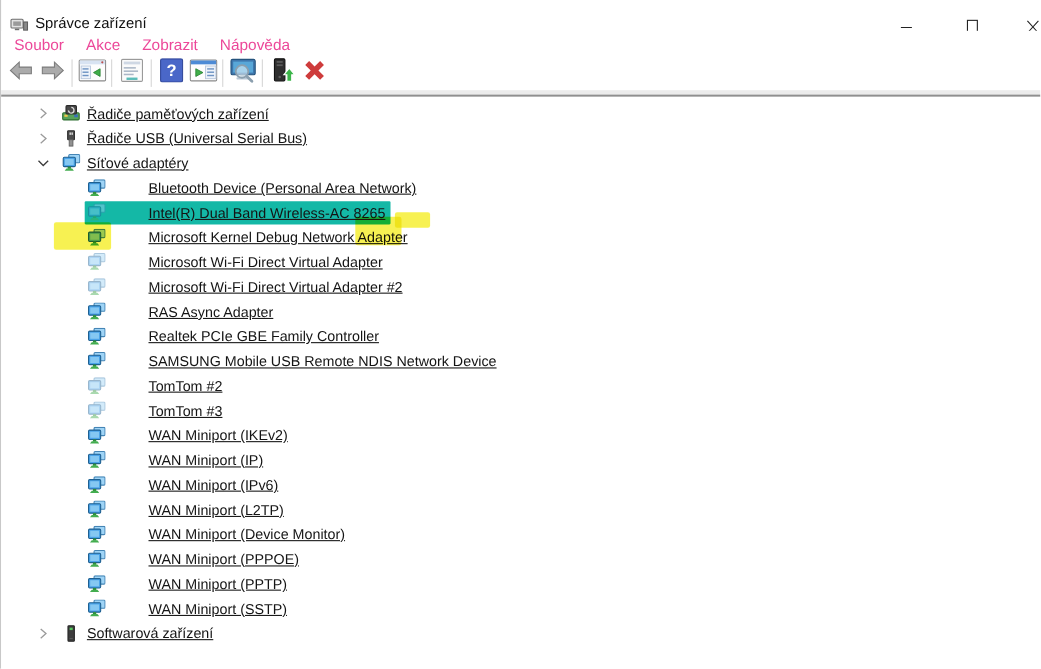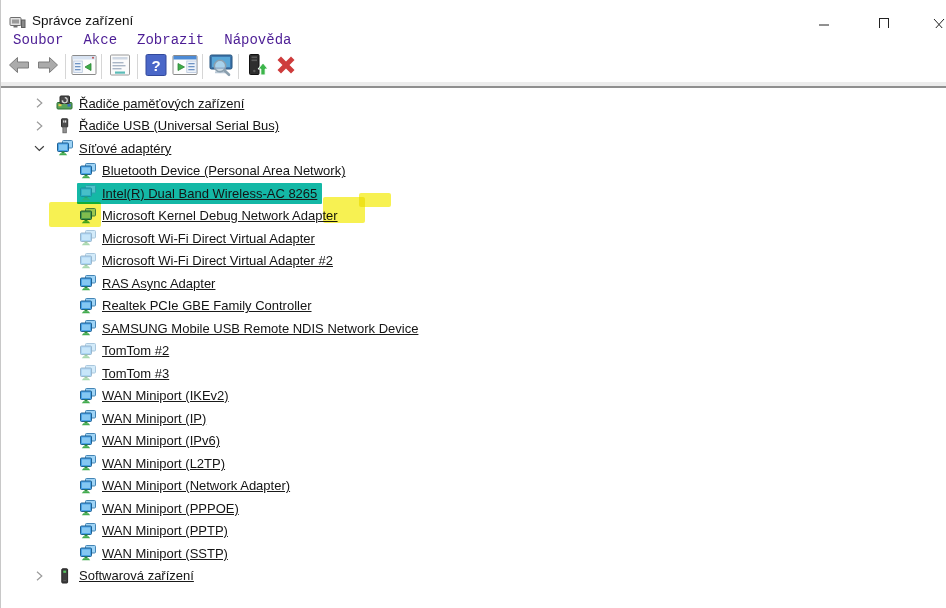--- a/index.html
+++ b/index.html
@@ -16,36 +16,36 @@
   .app-icon { position: absolute; left: 8px; top: -2px; width: 17px; height: 16px; }
   .title-text { position: absolute; left: 31px; top: -3px; font-size: 13.5px; line-height: 16px; color: #111; white-space: nowrap; }
   .win-btn { position: absolute; top: 0; width: 44px; height: 22px; display: flex; align-items: flex-start; justify-content: center; }
   .win-btn svg { margin-top: 1px; }
   .btn-min   { left: 801px; }
   .btn-max   { left: 861px; }
   .btn-close { left: 916px; }
 
   
   .menubar { position: absolute; top: 28px; left: 0; right: 0; height: 23px; display: flex; align-items: center; padding-left: 2px; background: #fff; }
-  .menu-item { font-size: 14px; color: #4c1d95; padding: 2px 10px; white-space: nowrap; cursor: default; font-family: Liberation Mono, monospace; }
+  .menu-item { font-size: 14px; color: #ec4899; padding: 2px 10px; white-space: nowrap; cursor: default; }
 
   
   .toolbar { position: absolute; top: 51px; left: 0; right: 0; height: 31px; display: flex; align-items: center; padding-left: 3px; background: #fff; }
   .tb-btn { width: 29px; height: 28px; display: flex; align-items: center; justify-content: center; border: 1px solid transparent; }
   .tb-sep { width: 1px; height: 25px; background: #d6d6d6; margin: 0 3px; }
   .toolbar-shade { position: absolute; top: 82px; left: 0; right: 0; height: 4px; background: #ececec; }
   .pane-topline  { position: absolute; top: 86px; left: 0; right: 0; height: 2px; background: #8f8f8f; }
 
   
   .tree-pane { position: absolute; top: 88px; left: 0; right: 0; bottom: 0; background: #fff; overflow: hidden; padding-top: 4px; }
   .tree-row { height: 22.5px; display: flex; align-items: center; white-space: nowrap; font-size: 13px; cursor: default; text-decoration: underline; }
   .chevron { width: 16px; height: 16px; margin-left: 30px; flex: none; display: flex; align-items: center; justify-content: center; }
   .chevron.empty { visibility: hidden; }
   .row-content { display: flex; align-items: center; height: 21px; margin-left: 7px; padding: 0 5px 0 2px; border-radius: 1px; }
-  .level1 .row-content { margin-left: 30px; }
+  .level1 .row-content { margin-left: 30px; gap: 33px; }
   .row-content.selected { background: #14b8a6; }
   .tree-icon { width: 17px; height: 16px; flex: none; display: flex; align-items: center; justify-content: center; }
   .tree-icon.faded { opacity: 0.45; }
   .tree-label { margin-left: 6px; color: #141414; }
 
   
   .hl-mark { position: absolute; mix-blend-mode: multiply; opacity: 0.85; border-radius: 2px; }
 </style>
 </head>
 <body>
@@ -442,21 +442,21 @@
         <span class="row-content">
           <span class="tree-icon">
             <svg width="17" height="16" viewBox="0 0 17 16">
               <rect x="6.5" y="0.5" width="10" height="7.5" rx="1" fill="#9fd4f6" stroke="#4585b5"></rect>
               <rect x="1.5" y="3" width="11" height="8.5" rx="1" fill="#4aa3e8" stroke="#1e6091"></rect>
               <rect x="3" y="4.5" width="8" height="5.5" fill="#85c8f2"></rect>
               <rect x="5.5" y="11.5" width="3" height="2" fill="#2f8f3c"></rect>
               <path d="M2.8 15.2 L11.2 15.2 L9.6 13.2 L4.4 13.2 Z" fill="#43ad4f"></path>
             </svg>
           </span>
-          <span class="tree-label">WAN Miniport (Network Adapter)</span>
+          <span class="tree-label">WAN Miniport (Device Monitor)</span>
         </span>
       </div>
       <div class="tree-row level1">
         <span class="chevron empty"></span>
         <span class="row-content">
           <span class="tree-icon">
             <svg width="17" height="16" viewBox="0 0 17 16">
               <rect x="6.5" y="0.5" width="10" height="7.5" rx="1" fill="#9fd4f6" stroke="#4585b5"></rect>
               <rect x="1.5" y="3" width="11" height="8.5" rx="1" fill="#4aa3e8" stroke="#1e6091"></rect>
               <rect x="3" y="4.5" width="8" height="5.5" fill="#85c8f2"></rect>

